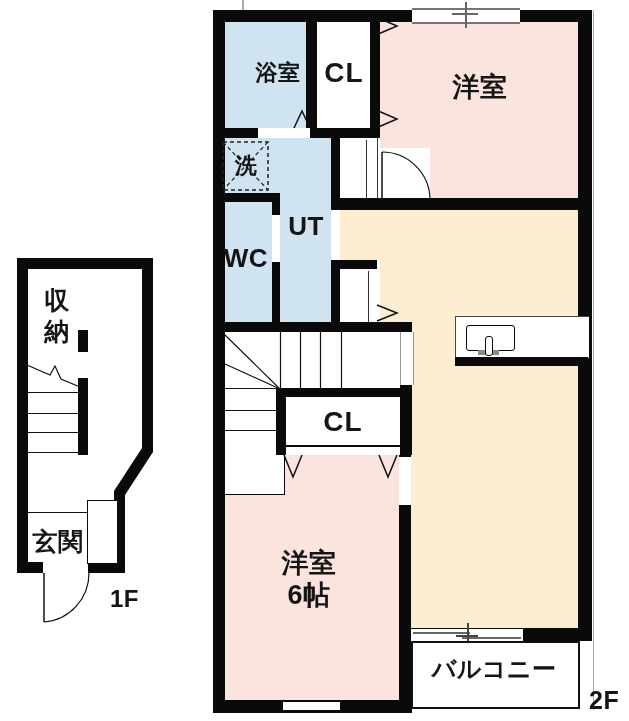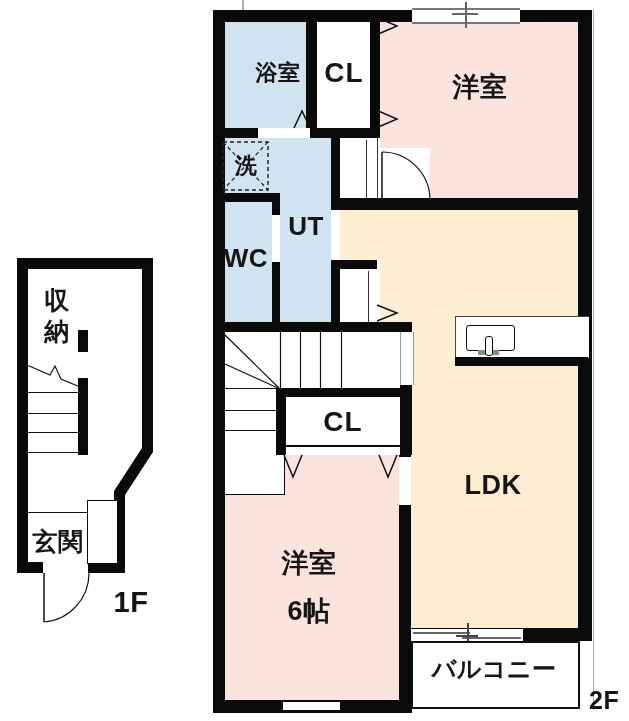--- a/index.html
+++ b/index.html
@@ -162,31 +162,30 @@
   <div class="lbl" style="left:410px;top:72px;width:140px;font-size:27px;">
     <span style="display:block;">洋室</span>
   </div>
 
   <div class="lbl" style="left:225px;top:153px;width:42px;font-size:22px;">洗</div>
   <div class="lbl" style="left:282px;top:211px;width:48px;font-size:26px;">UT</div>
   <div class="lbl" style="left:220px;top:243px;width:52px;font-size:26px;">WC</div>
   <div class="lbl" style="left:317px;top:405px;width:52px;font-size:28px;letter-spacing:1px;">CL</div>
 
   <div class="lbl" style="left:423px;top:470px;width:140px;font-size:27px;">
-    <span style="display:block;">LDK</span>
   </div>
 
   <div class="lbl" style="left:239px;top:548px;width:140px;font-size:27px;">
     <span style="display:block;">洋室</span>
-    <span style="display:block;margin-top:16px;">6帖</span>
+    <span style="display:block;">6帖</span>
   </div>
 
   <div class="lbl" style="left:418px;top:655px;width:152px;font-size:24px;">バルコニー</div>
   <div class="lbl" style="left:589px;top:686px;width:40px;font-size:25px;text-align:left;">2F</div>
 
   <div class="lbl" style="left:38px;top:285px;width:38px;font-size:25px;line-height:1.22;">
     <span style="display:block;">収</span>
     <span style="display:block;">納</span>
   </div>
   <div class="lbl" style="left:28px;top:527px;width:60px;font-size:25px;">玄関</div>
-  <div class="lbl" style="left:110px;top:585px;width:42px;font-size:29px;text-align:center;">1F</div>
+  <div class="lbl" style="left:110px;top:585px;width:42px;font-size:24px;text-align:left;">1F</div>
 
 </div>
 
 </body></html>

